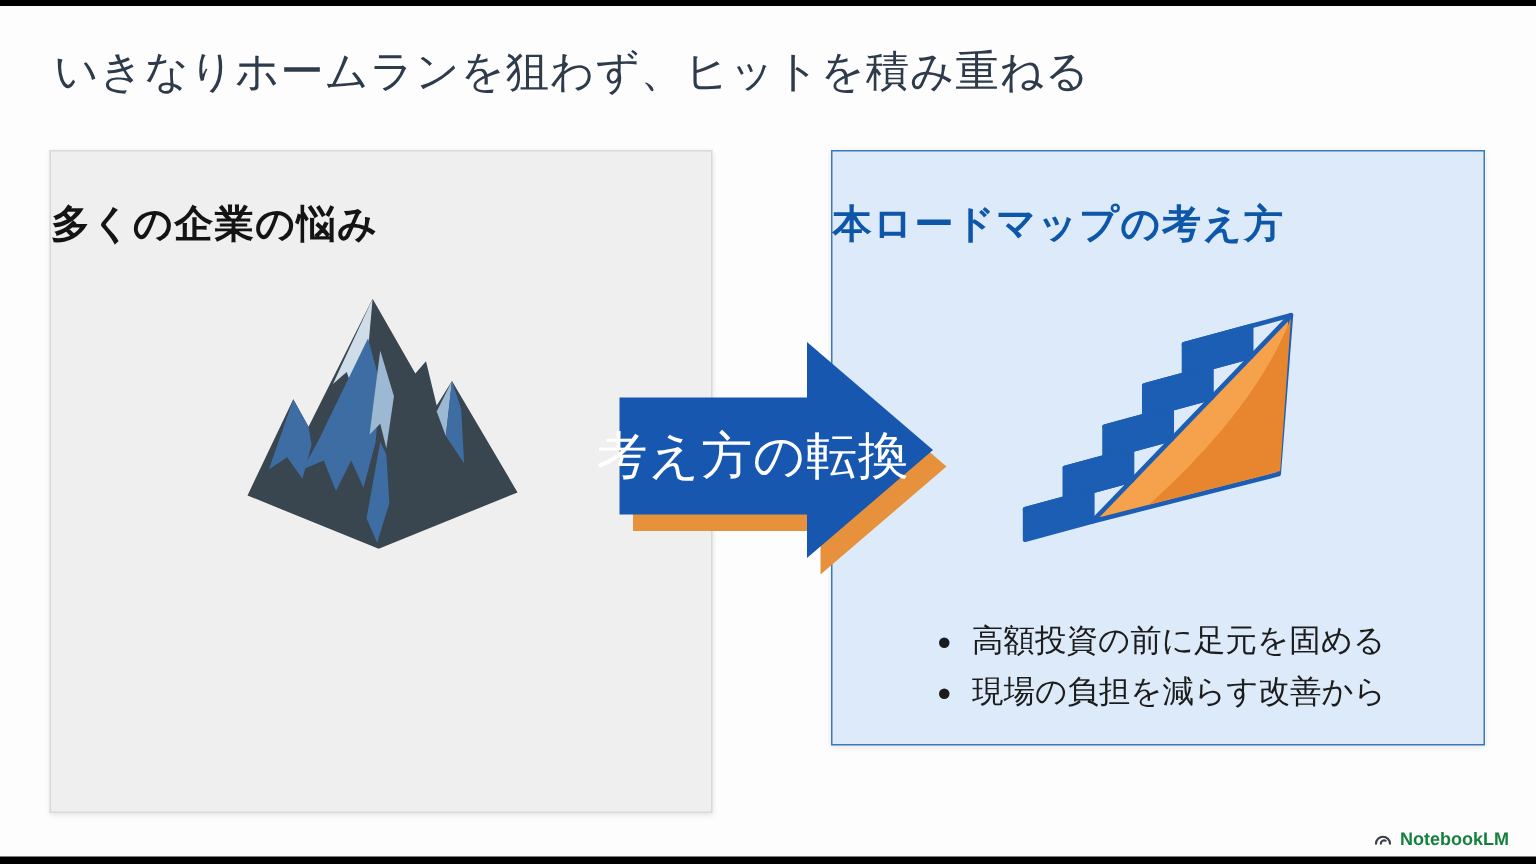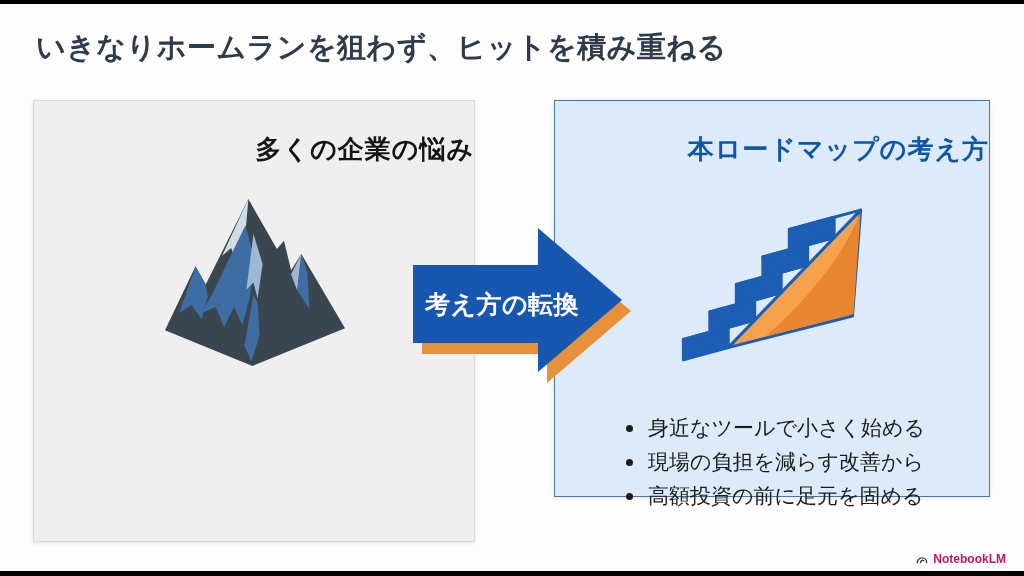--- a/index.html
+++ b/index.html
@@ -10,47 +10,47 @@
     --mountain-dark:#39454f; --mountain-mid:#3e6da4; --mountain-light:#9db8d2; --mountain-snow:#cfdde9;
     --body-text:#1c1c1c;
   }
   *{margin:0;padding:0;box-sizing:border-box}
   html,body{background:#222}
   body{font-family:"Liberation Sans","DejaVu Sans",sans-serif}
   .stage{position:relative;width:1024px;height:576px;background:#fdfdfd;overflow:hidden;margin:0 auto}
   .bar{position:absolute;left:0;width:1024px;background:#000}
   .bar.top{top:0;height:4px}
   .bar.bottom{bottom:0;height:5px}
-  .slide-title{position:absolute;left:36px;top:28px;font-size:29px;font-weight:700;
+  .slide-title{position:absolute;left:36px;top:28px;font-size:29px;font-weight:400;
     color:var(--title-text);letter-spacing:.5px;white-space:nowrap}
   .panel{position:absolute;top:100px}
   .panel.left{left:33px;width:442px;height:442px;background:var(--left-panel-bg);
     border:1px solid var(--left-panel-border);box-shadow:0 1px 4px rgba(0,0,0,.10)}
   .panel.right{left:554px;width:436px;height:397px;background:var(--right-panel-bg);
     border:1.5px solid var(--right-panel-border);box-shadow:0 1px 4px rgba(0,0,0,.10)}
-  .panel-heading{position:absolute;top:31px;left:0;width:100%;text-align:right;
+  .panel-heading{position:absolute;top:31px;left:0;width:100%;text-align:left;
     font-size:26px;font-weight:700;color:#141414;letter-spacing:1px;white-space:nowrap}
   .panel.right .panel-heading{color:var(--right-heading)}
   .panel-icon{position:absolute;left:50%;transform:translateX(-50%)}
   .panel.left .panel-icon{top:92px}
   .panel.right .panel-icon{top:102px}
   ul.bullets{position:absolute;list-style:none}
   .panel.left ul.bullets{left:40px;top:302px}
   .panel.right ul.bullets{left:68px;top:310px}
   ul.bullets li{position:relative;padding-left:25px;font-size:21px;line-height:34px;
     color:var(--body-text);white-space:nowrap}
   ul.bullets li::before{content:"";position:absolute;left:3px;top:14px;width:7px;height:7px;
     border-radius:50%;background:var(--body-text)}
   .arrow-wrap{position:absolute;left:405px;top:220px;width:240px;height:175px}
   .arrow-wrap svg{position:absolute;inset:0}
   .arrow-label{position:absolute;left:8px;top:45px;width:178px;height:78px;display:flex;
-    align-items:center;justify-content:center;font-size:25px;font-weight:700;color:#fff;
+    align-items:center;justify-content:center;font-size:34px;font-weight:400;color:#fff;
     letter-spacing:.5px;white-space:nowrap}
   .footer-brand{position:absolute;right:18px;bottom:10px;display:flex;align-items:center;gap:4px;
-    font-size:12px;font-weight:600;color:#be185d}
+    font-size:12px;font-weight:600;color:#15803d}
   .ar-blue{fill:var(--arrow-blue)} .ar-orange{fill:var(--arrow-orange)}
   .mt-dark{fill:var(--mountain-dark)} .mt-mid{fill:var(--mountain-mid)}
   .mt-light{fill:var(--mountain-light)} .mt-snow{fill:var(--mountain-snow)}
   .st-blue{fill:var(--stair-blue);stroke:var(--stair-blue);stroke-width:3;stroke-linejoin:round}
   .st-orange{fill:var(--stair-orange);stroke:var(--stair-blue);stroke-width:3;stroke-linejoin:round}
   .st-shade{fill:var(--stair-shade)}
   .nb-icon{stroke:#3b4045;fill:none;stroke-width:2.4;stroke-linecap:round}
 </style>
 </head>
 <body>
@@ -92,23 +92,22 @@
         <polygon class="st-orange" points="121,20 165,8 191,1 147,13"></polygon>
         <polygon class="st-blue" points="17,148 17,128 61,116 61,136"></polygon>
         <polygon class="st-blue" points="43,121 43,101 87,89 87,109"></polygon>
         <polygon class="st-blue" points="69,94 69,74 113,62 113,82"></polygon>
         <polygon class="st-blue" points="95,67 95,47 139,35 139,55"></polygon>
         <polygon class="st-blue" points="121,40 121,20 165,8 165,28"></polygon>
       </svg>
     </span>
 
     <ul class="bullets">
-      <li>身近なツールで小さく始める</li>
+      <li>高額投資の前に足元を固める</li>
       <li>現場の負担を減らす改善から</li>
-      <li>高額投資の前に足元を固める</li>
     </ul>
   </section>
 
   <div class="arrow-wrap">
     <svg viewBox="0 0 240 175" width="240" height="175" aria-hidden="true">
       <polygon class="ar-orange" points="17,56 142,56 142,19 226,91 142,163 142,134 17,134"></polygon>
       <polygon class="ar-blue" points="8,45 133,45 133,8 217,80 133,152 133,123 8,123"></polygon>
     </svg>
     <div class="arrow-label">考え方の転換</div>
   </div>

